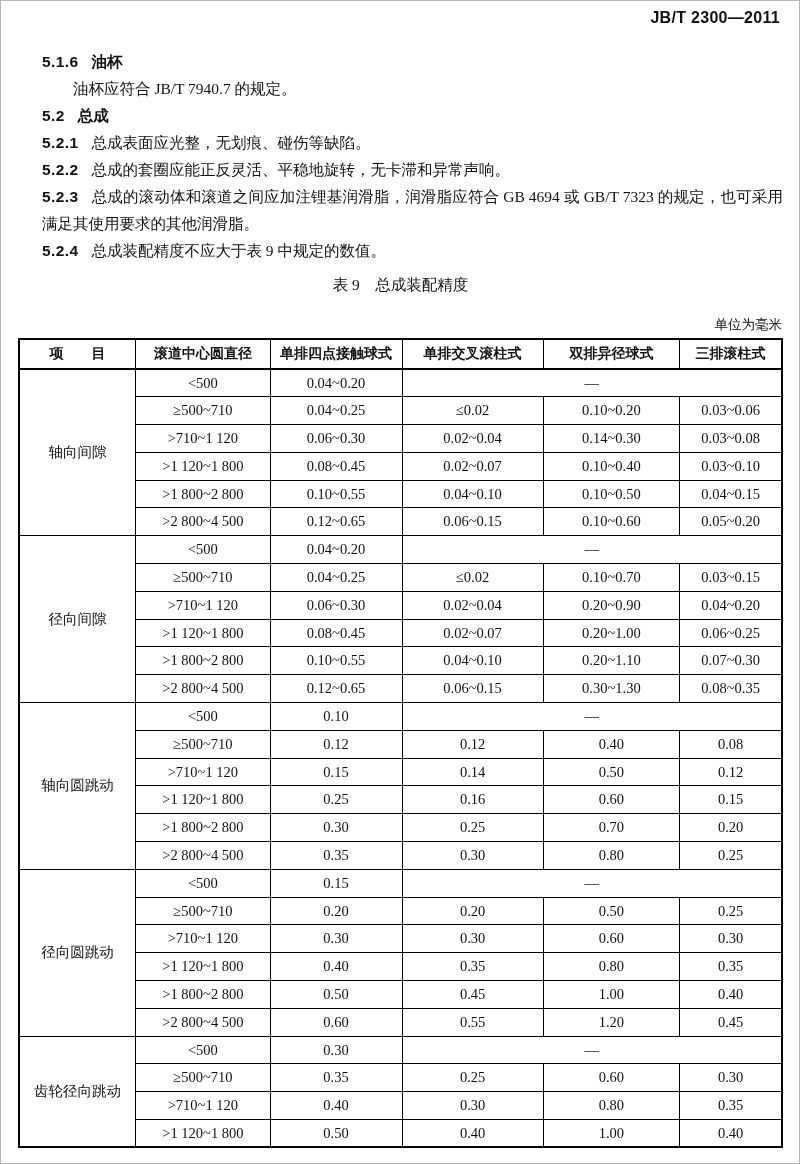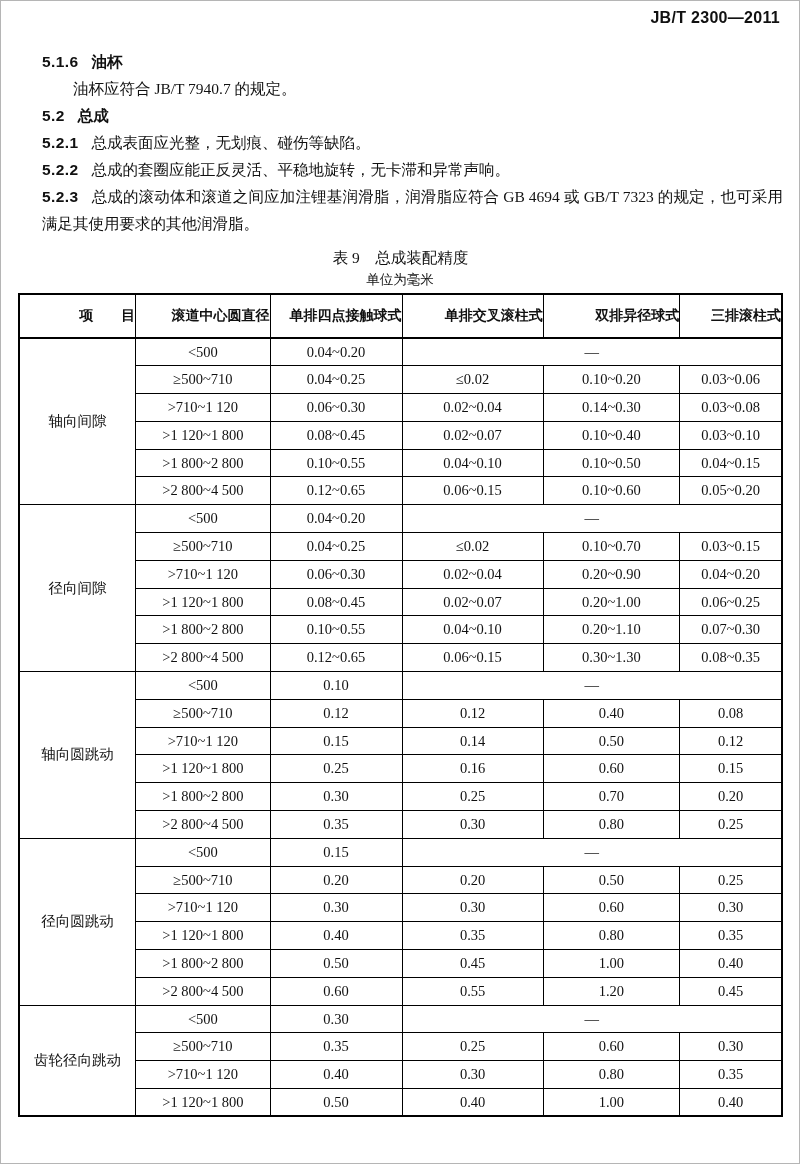--- a/index.html
+++ b/index.html
@@ -38,40 +38,40 @@
   .clause-title { font-weight: bold; }
   .clause.indented { text-indent: 2em; }
 
   .table-caption {
     margin-top: 11px;
     text-align: center;
     font-weight: normal;
     font-size: 15.5px;
   }
   .unit-note {
-    margin-top: 2px;
+    margin-top: 20px;
     margin-bottom: 4px;
-    text-align: center;
+    text-align: right;
     font-size: 13.5px;
     padding-right: 1px;
   }
 
   table.accuracy {
     width: 100%;
     border-collapse: collapse;
     table-layout: fixed;
     border: 2px solid #000;
   }
   table.accuracy th {
     font-weight: bold;
     font-size: 14px;
-    height: 44px;
+    height: 30px;
     border: 1px solid #000;
     border-bottom: 2px solid #000;
-    text-align: right;
+    text-align: center;
     vertical-align: middle;
   }
   table.accuracy td {
     font-size: 14.5px;
     height: 27.8px;
     border: 1px solid #000;
     text-align: center;
     vertical-align: middle;
   }
   table.accuracy td.item-cell { font-size: 14.5px; margin-top: 38px; }
@@ -83,20 +83,21 @@
 
   <div class="doc-header">JB/T 2300—2011</div>
 
   <div class="clauses">
     <p class="clause"><span class="clause-num">5.1.6</span><span class="clause-title">油杯</span></p>
     <p class="clause indented">油杯应符合 JB/T 7940.7 的规定。</p>
     <p class="clause"><span class="clause-num">5.2</span><span class="clause-title">总成</span></p>
     <p class="clause"><span class="clause-num">5.2.1</span><span>总成表面应光整，无划痕、碰伤等缺陷。</span></p>
     <p class="clause"><span class="clause-num">5.2.2</span><span>总成的套圈应能正反灵活、平稳地旋转，无卡滞和异常声响。</span></p>
     <p class="clause"><span class="clause-num">5.2.3</span><span>总成的滚动体和滚道之间应加注锂基润滑脂，润滑脂应符合 GB 4694 或 GB/T 7323 的规定，也可采用满足其使用要求的其他润滑脂。</span></p>
+    <p class="clause"><span class="clause-num">5.2.4</span><span>总成装配精度不应大于表 9 中规定的数值。</span></p>
   </div>
 
   <div class="table-caption">表 9　总成装配精度</div>
   <div class="unit-note">单位为毫米</div>
 
   <table class="accuracy">
     <colgroup>
       <col style="width:15.3%">
         <col style="width:17.6%">
         <col style="width:17.3%">

